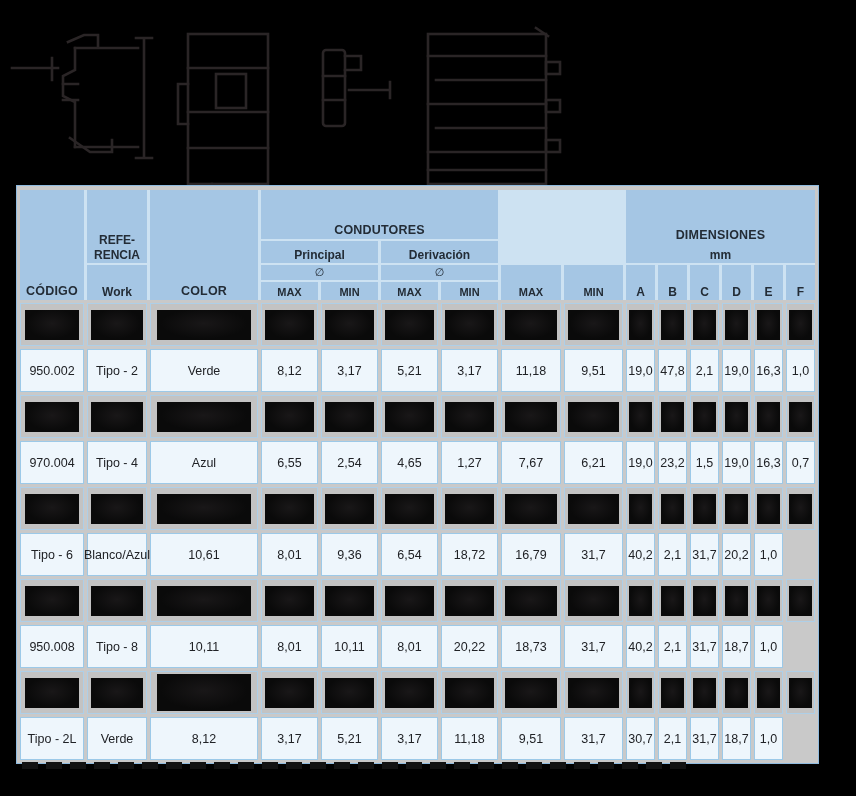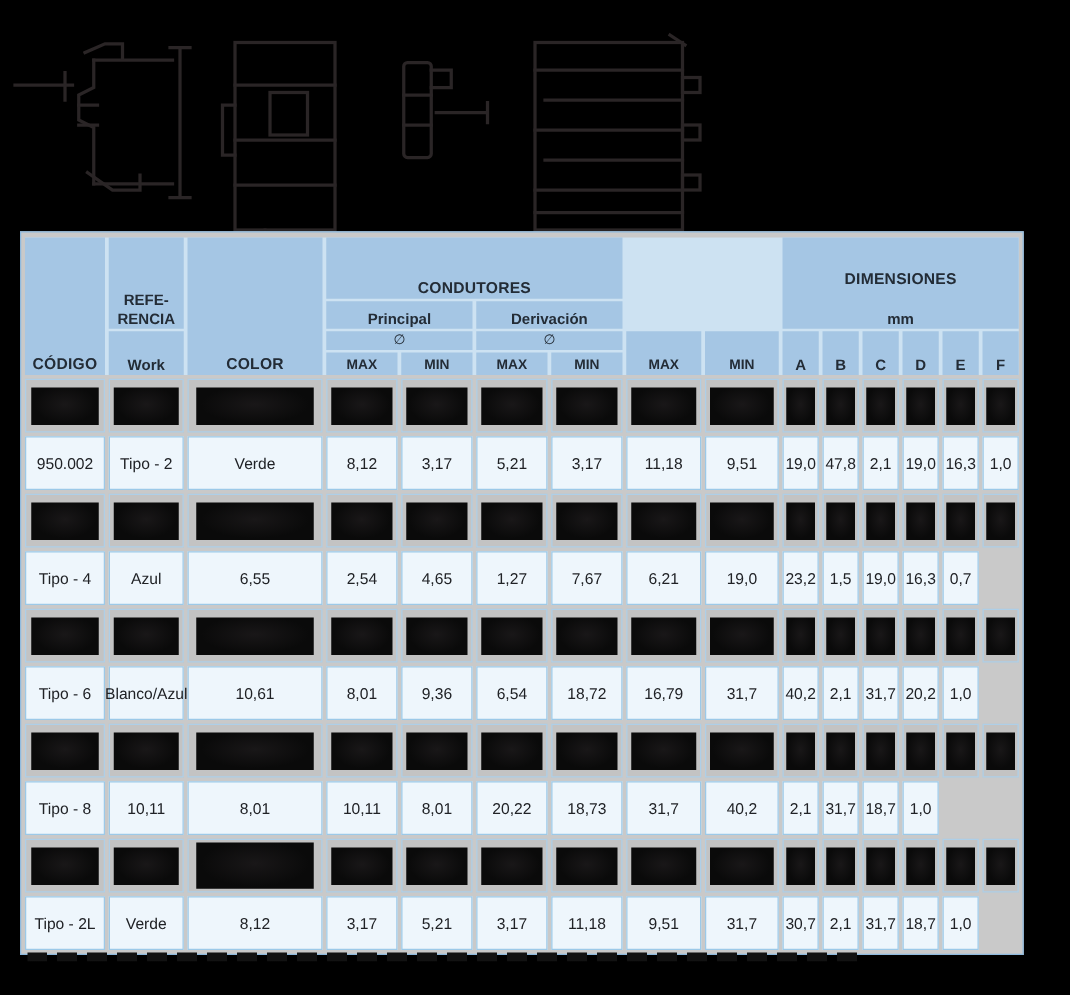--- a/index.html
+++ b/index.html
@@ -28,21 +28,21 @@
     grid-template-rows:49px 22px 15px 18px;
     column-gap:3px;row-gap:2px;background:#cde2f2;
   }
   .h{
     background:var(--hdr);color:var(--hdrtxt);
     display:flex;flex-direction:column;align-items:center;justify-content:flex-end;
     font-weight:bold;font-size:12px;line-height:1.25;text-align:center;
   }
   .h .big{font-size:12.5px;letter-spacing:.2px;}
   .h .sym{font-size:11px;font-weight:normal;}
-  .h .mm{font-weight:bold;margin-top:16px;}
+  .h .mm{font-weight:bold;margin-top:4px;}
   .minmax{font-size:11px;}
   .dimletter{font-size:12px;}
   
   .tbody{display:block;}
   .trow{
     display:grid;grid-template-columns:var(--cols);
     column-gap:3px;height:43px;margin-top:3px;
   }
   .cell{
     background:var(--cellbg);border:1px solid var(--cellbd);
@@ -280,20 +280,21 @@
           <div class="blackout"></div>
         </div>
         <div class="cell">
           <div class="blackout"></div>
         </div>
         <div class="cell">
           <div class="blackout"></div>
         </div>
       </div>
       <div class="trow">
+        <div class="cell">970.004</div>
         <div class="cell">Tipo - 4</div>
         <div class="cell">Azul</div>
         <div class="cell">6,55</div>
         <div class="cell">2,54</div>
         <div class="cell">4,65</div>
         <div class="cell">1,27</div>
         <div class="cell">7,67</div>
         <div class="cell">6,21</div>
         <div class="cell">19,0</div>
         <div class="cell">23,2</div>
@@ -406,20 +407,21 @@
           <div class="blackout"></div>
         </div>
         <div class="cell">
           <div class="blackout"></div>
         </div>
         <div class="cell">
           <div class="blackout"></div>
         </div>
       </div>
       <div class="trow">
+        <div class="cell">950.008</div>
         <div class="cell">Tipo - 8</div>
         <div class="cell">10,11</div>
         <div class="cell">8,01</div>
         <div class="cell">10,11</div>
         <div class="cell">8,01</div>
         <div class="cell">20,22</div>
         <div class="cell">18,73</div>
         <div class="cell">31,7</div>
         <div class="cell">40,2</div>
         <div class="cell">2,1</div>

